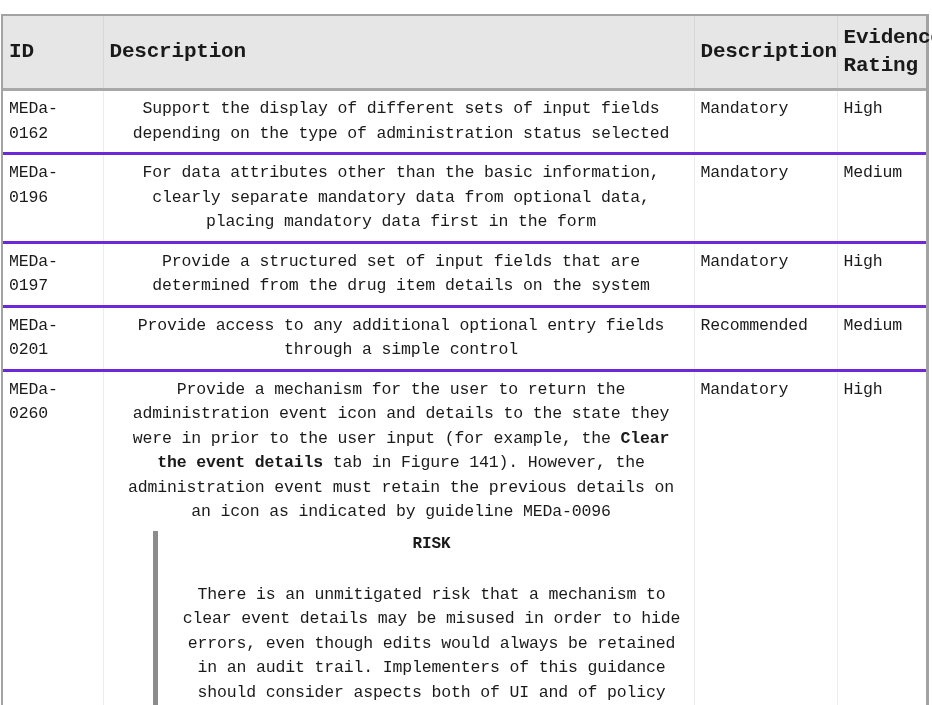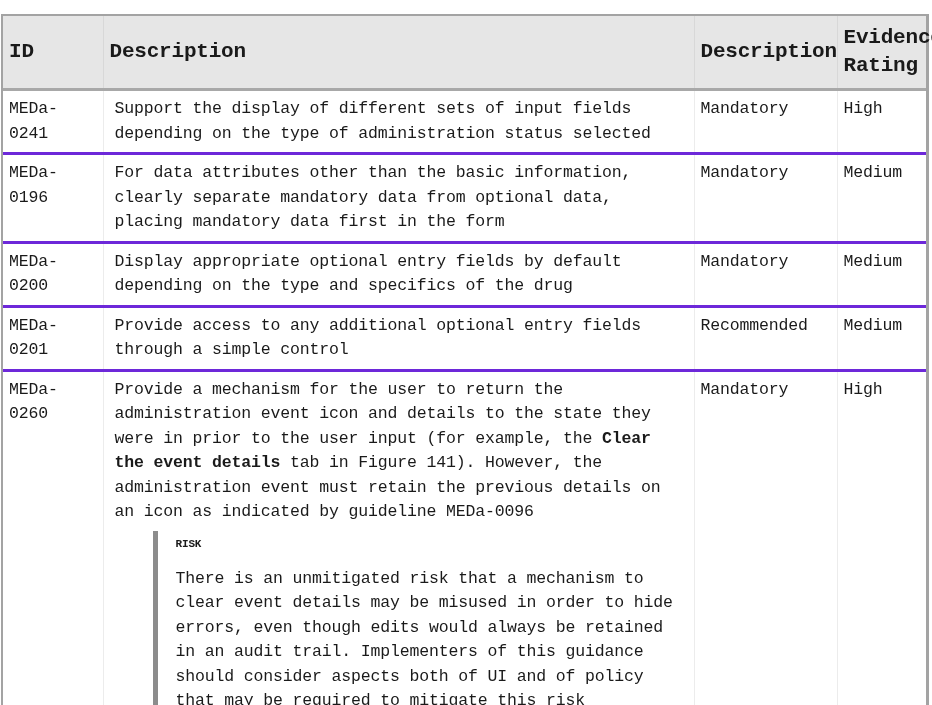--- a/index.html
+++ b/index.html
@@ -52,32 +52,32 @@
       vertical-align: top;
       font-size: 16.5px;
       line-height: 24.5px;
       padding: 6px 6px 6px 6px;
       border-top: 3px solid #6d28d9;
       border-left: 1px solid #ececec;
       letter-spacing: -0.15px;
     }
     tbody tr:first-child td { border-top: none; }
     tbody td:first-child { border-left: none; }
-    tbody td.desc { padding-left: 11px; }
+    tbody td.desc { padding-left: 11px; text-align: center; }
     .risk {
       margin: 6px 0 6px 38px;
       border-left: 5px solid #8c8c8c;
       padding: 0 0 8px 18px;
     }
     .risk-title {
       font-weight: bold;
-      font-size: 11px;
+      font-size: 16px;
       line-height: 22px;
       padding-top: 2px;
-      margin-bottom: 12px;
+      margin-bottom: 28px;
     }
     .risk-body {
       font-size: 16.5px;
       line-height: 24.5px;
     }
     b { font-weight: bold; }
   </style>
 </head>
 <body>
 
@@ -92,36 +92,36 @@
     <thead>
       <tr>
         <th>ID</th>
         <th>Description</th>
         <th>Description</th>
         <th>Evidence Rating</th>
       </tr>
     </thead>
     <tbody>
       <tr>
-        <td>MEDa-0241</td>
+        <td>MEDa-0162</td>
         <td class="desc">Support the display of different sets of input fields depending on the type of administration status selected</td>
         <td>Mandatory</td>
         <td>High</td>
       </tr>
       <tr>
         <td>MEDa-0196</td>
         <td class="desc">For data attributes other than the basic information, clearly separate mandatory data from optional data, placing mandatory data first in the form</td>
         <td>Mandatory</td>
         <td>Medium</td>
       </tr>
       <tr>
-        <td>MEDa-0200</td>
-        <td class="desc">Display appropriate optional entry fields by default depending on the type and specifics of the drug</td>
+        <td>MEDa-0197</td>
+        <td class="desc">Provide a structured set of input fields that are determined from the drug item details on the system</td>
         <td>Mandatory</td>
-        <td>Medium</td>
+        <td>High</td>
       </tr>
       <tr>
         <td>MEDa-0201</td>
         <td class="desc">Provide access to any additional optional entry fields through a simple control</td>
         <td>Recommended</td>
         <td>Medium</td>
       </tr>
       <tr>
         <td>MEDa-0260</td>
         <td class="desc">

